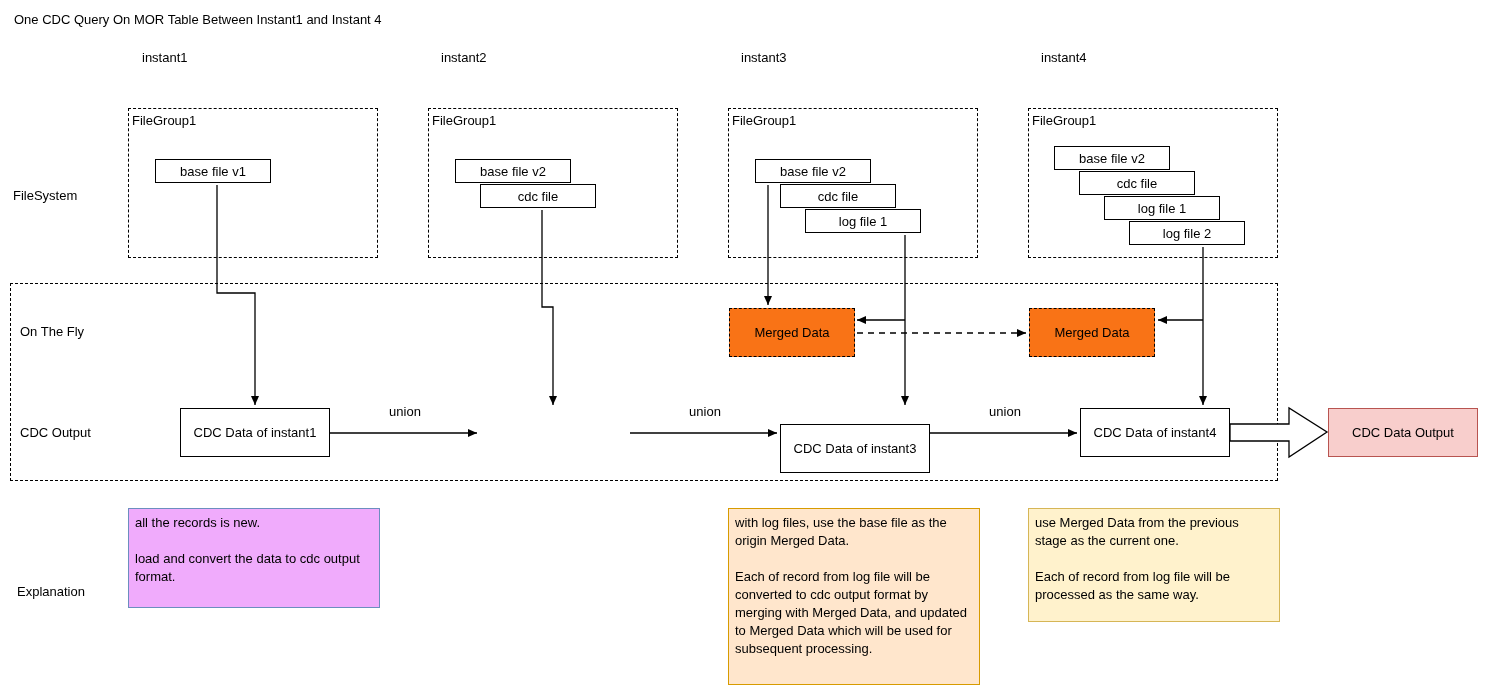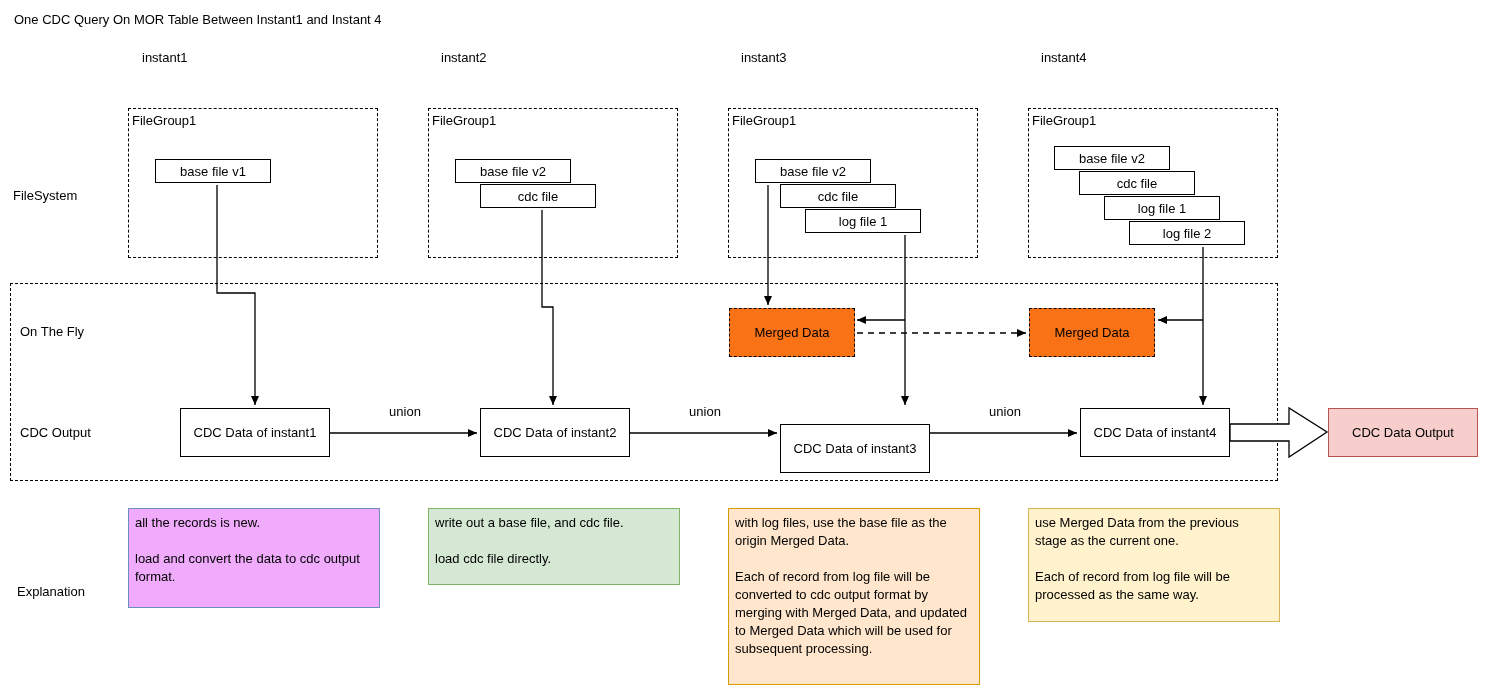--- a/index.html
+++ b/index.html
@@ -113,36 +113,32 @@
 
   <div class="file-box z3" style="left:1054px;top:146px;">base file v2</div>
   <div class="file-box z3" style="left:1079px;top:171px;">cdc file</div>
   <div class="file-box z3" style="left:1104px;top:196px;">log file 1</div>
   <div class="file-box z3" style="left:1129px;top:221px;">log file 2</div>
 
   <div class="abs md-box z3" style="left:729px;top:308px;width:126px;height:49px;">Merged Data</div>
   <div class="abs md-box z3" style="left:1029px;top:308px;width:126px;height:49px;">Merged Data</div>
 
   <div class="abs solid-box z3" style="left:180px;top:408px;width:150px;height:49px;">CDC Data of instant1</div>
-  <div class="abs solid-box z3" style="left:480px;top:408px;width:150px;height:49px;">CDC Data of instant2</div>
   <div class="abs solid-box z3" style="left:780px;top:424px;width:150px;height:49px;">CDC Data of instant3</div>
   <div class="abs solid-box z3" style="left:1080px;top:408px;width:150px;height:49px;">CDC Data of instant4</div>
 
   <div class="abs union z3" style="left:375px;top:404px;width:60px;">union</div>
   <div class="abs union z3" style="left:675px;top:404px;width:60px;">union</div>
   <div class="abs union z3" style="left:975px;top:404px;width:60px;">union</div>
 
   <div class="abs solid-box out-box z3" style="left:1328px;top:408px;width:150px;height:49px;">CDC Data Output</div>
 
   <div class="abs exp-box exp-blue z1" style="left:128px;top:508px;width:252px;height:100px;">all the records is new.
 
 load and convert the data to cdc output format.</div>
-  <div class="abs exp-box exp-green z1" style="left:428px;top:508px;width:252px;height:77px;">write out a base file, and cdc file.
-
-load cdc file directly.</div>
   <div class="abs exp-box exp-orange z1" style="left:728px;top:508px;width:252px;height:177px;">with log files, use the base file as the origin Merged Data.
 
 Each of record from log file will be converted to cdc output format by merging with Merged Data, and updated to Merged Data which will be used for subsequent processing.</div>
   <div class="abs exp-box exp-yellow z1" style="left:1028px;top:508px;width:252px;height:114px;">use Merged Data from the previous stage as the current one.
 
 Each of record from log file will be processed as the same way.</div>
 
 </div>
 
 </body></html>

